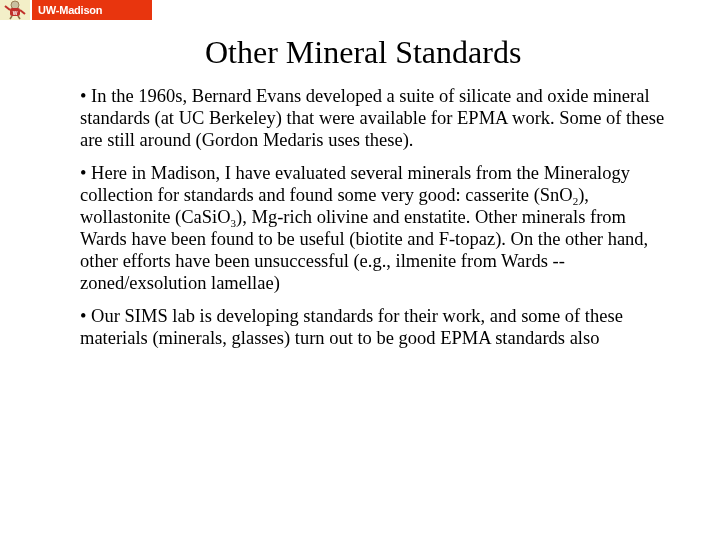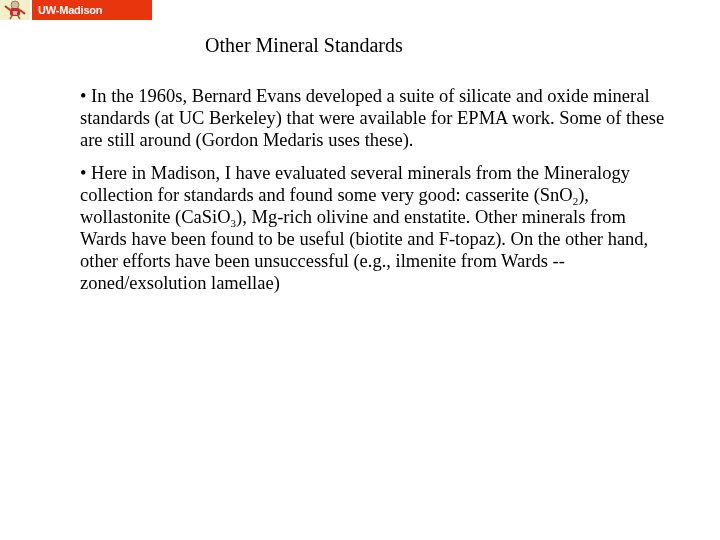--- a/index.html
+++ b/index.html
@@ -8,21 +8,21 @@
       font-family: "Liberation Serif", "DejaVu Serif", serif; color: #000;
     }
     .header-bar { position: absolute; left: 0; top: 0; height: 20px; display: flex; align-items: stretch; }
     .logo { width: 30px; height: 20px; background: #f3efc8; display: flex; align-items: center; justify-content: center; }
     .banner {
       background: #e8350e; color: #fff; font-family: "Liberation Sans", sans-serif;
       font-size: 11px; font-weight: bold; height: 20px; line-height: 20px; padding: 0 8px 0 6px; margin-left: 2px;
       letter-spacing: -0.2px; width: 120px; box-sizing: border-box;
     }
     .title {
-      position: absolute; left: 205px; top: 34px; font-size: 20px; white-space: nowrap;
+      position: absolute; left: 205px; top: 34px; font-size: 32px; white-space: nowrap;
     }
     .content { position: absolute; left: 80px; top: 85px; width: 600px; font-size: 18.5px; line-height: 22px; }
     .bullet { margin: 0 12px 11px 0; }
     sub { font-size: 11px; vertical-align: -4px; line-height: 0; }
   </style>
 </head>
 <body>
 
 <div class="header-bar">
   <div class="logo">
@@ -37,13 +37,14 @@
     </svg>
   </div>
   <div class="banner">UW-Madison Geology  777</div>
 </div>
 
 <div class="title">Other Mineral Standards</div>
 
 <div class="content">
   <p class="bullet">• In the 1960s, Bernard Evans developed a suite of silicate and oxide mineral standards (at UC Berkeley) that were available for EPMA work. Some of these are still around (Gordon Medaris uses these).</p>
   <p class="bullet"><span>• Here in Madison, I have evaluated several minerals from the Mineralogy collection for standards and found some very good: casserite (SnO</span><sub>2</sub><span>), wollastonite (CaSiO</span><sub>3</sub><span>), Mg-rich olivine and enstatite. Other minerals from Wards have been found to be useful (biotite and F-topaz). On the other hand, other efforts have been unsuccessful (e.g., ilmenite from Wards -- zoned/exsolution lamellae)</span></p>
+  <p class="bullet">• Our SIMS lab is developing standards for their work, and some of these materials (minerals, glasses) turn out to be good EPMA standards also</p>
 </div>
 
 </body></html>

